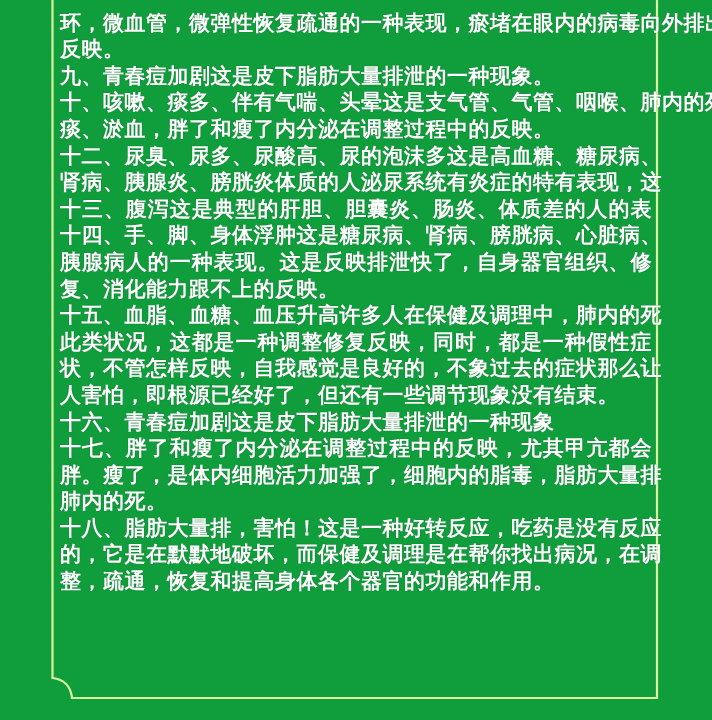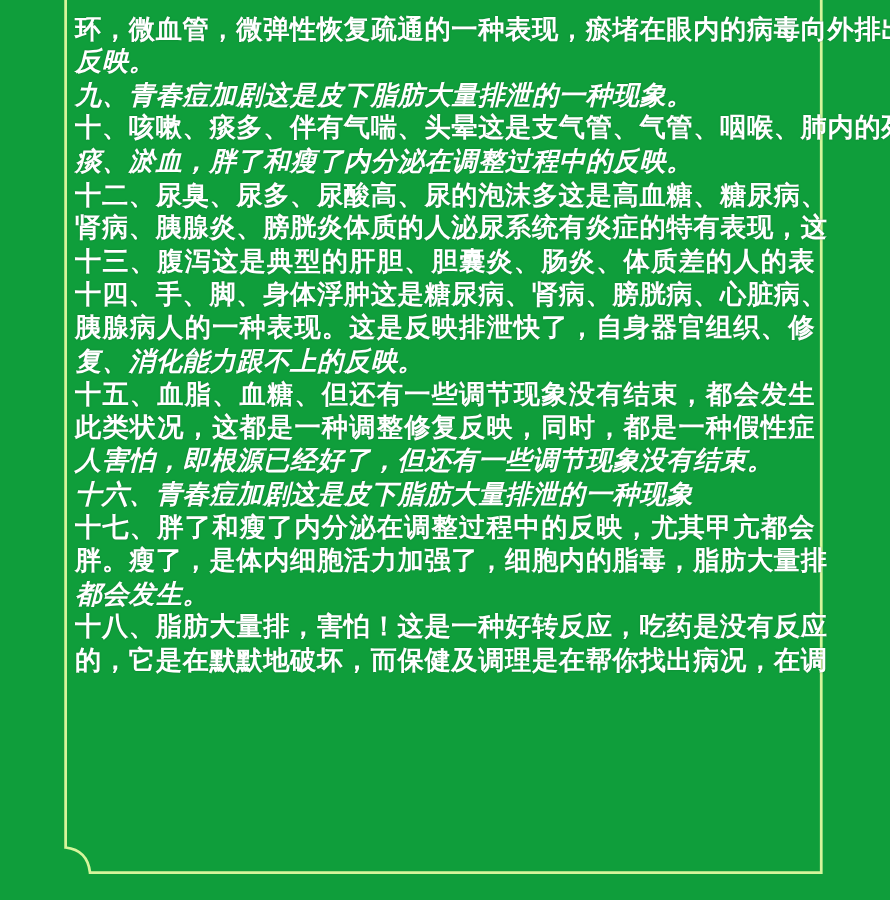--- a/index.html
+++ b/index.html
@@ -39,21 +39,20 @@
     font-size: 21px;
     font-weight: bold;
     white-space: nowrap;
     text-align: justify;
     text-align-last: justify;
     letter-spacing: 0.5px;
     text-shadow: 0 0 1px rgba(0,60,20,0.6);
   }
   .line.last {
     text-align-last: left;
-    font-style: italic;
   }
 </style>
 </head>
 <body>
 
 <div class="frame">
   <svg width="712" height="720" viewBox="0 0 712 720">
 
     <path d="M52.5 0 L52.5 678 Q70 680 72 698 L657 698 L657 0" fill="none" stroke="#d6f59c" stroke-width="2.2"></path>
   </svg>
@@ -65,22 +64,24 @@
     <div class="line last">反映。</div>
     <div class="line last">九、青春痘加剧这是皮下脂肪大量排泄的一种现象。</div>
     <div class="line">十、咳嗽、痰多、伴有气喘、头晕这是支气管、气管、咽喉、肺内的死</div>
     <div class="line last">痰、淤血，胖了和瘦了内分泌在调整过程中的反映。</div>
     <div class="line">十二、尿臭、尿多、尿酸高、尿的泡沫多这是高血糖、糖尿病、</div>
     <div class="line">肾病、胰腺炎、膀胱炎体质的人泌尿系统有炎症的特有表现，这</div>
     <div class="line">十三、腹泻这是典型的肝胆、胆囊炎、肠炎、体质差的人的表</div>
     <div class="line">十四、手、脚、身体浮肿这是糖尿病、肾病、膀胱病、心脏病、</div>
     <div class="line">胰腺病人的一种表现。这是反映排泄快了，自身器官组织、修</div>
     <div class="line last">复、消化能力跟不上的反映。</div>
-    <div class="line">十五、血脂、血糖、但还有一些调节现象没有结束，都会发生</div>
+    <div class="line">十五、血脂、血糖、血压升高许多人在保健及调理中，肺内的死</div>
     <div class="line">此类状况，这都是一种调整修复反映，同时，都是一种假性症</div>
+    <div class="line">状，不管怎样反映，自我感觉是良好的，不象过去的症状那么让</div>
     <div class="line last">人害怕，即根源已经好了，但还有一些调节现象没有结束。</div>
     <div class="line last">十六、青春痘加剧这是皮下脂肪大量排泄的一种现象</div>
     <div class="line">十七、胖了和瘦了内分泌在调整过程中的反映，尤其甲亢都会</div>
     <div class="line">胖。瘦了，是体内细胞活力加强了，细胞内的脂毒，脂肪大量排</div>
-    <div class="line last">都会发生。</div>
+    <div class="line last">肺内的死。</div>
     <div class="line">十八、脂肪大量排，害怕！这是一种好转反应，吃药是没有反应</div>
     <div class="line">的，它是在默默地破坏，而保健及调理是在帮你找出病况，在调</div>
+    <div class="line last">整，疏通，恢复和提高身体各个器官的功能和作用。</div>
   </div>
 
 </body></html>

